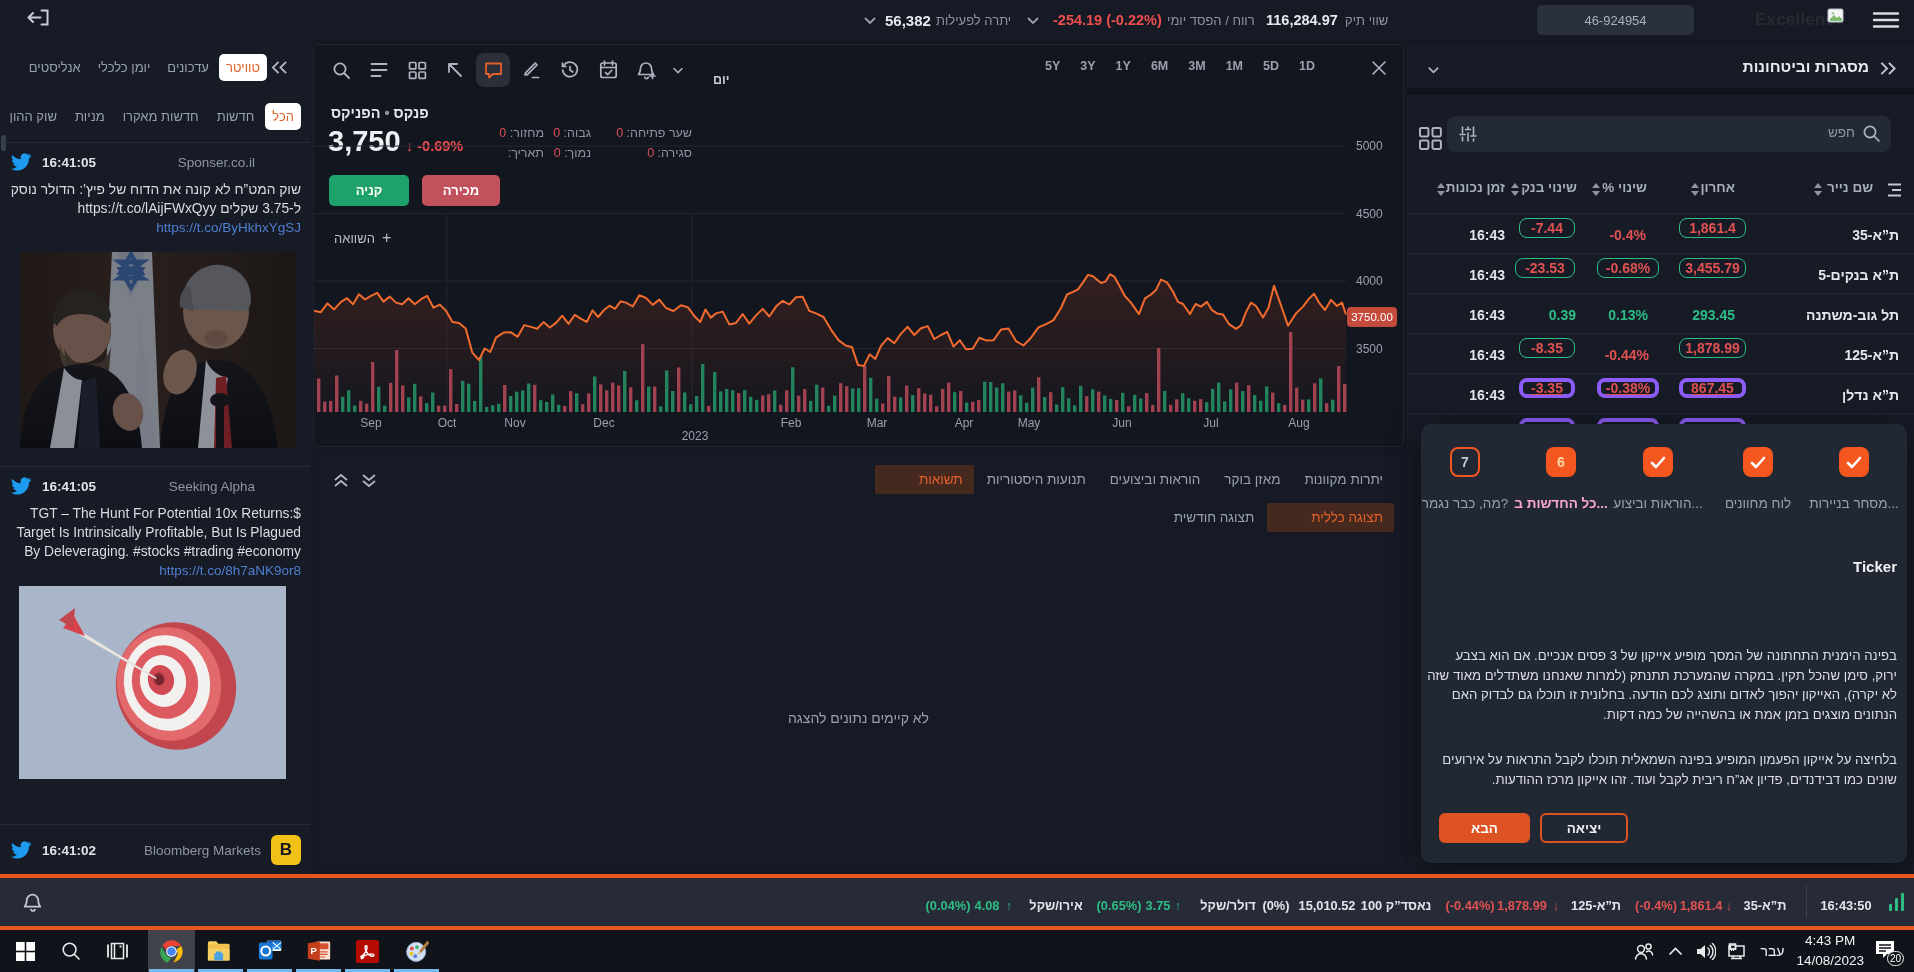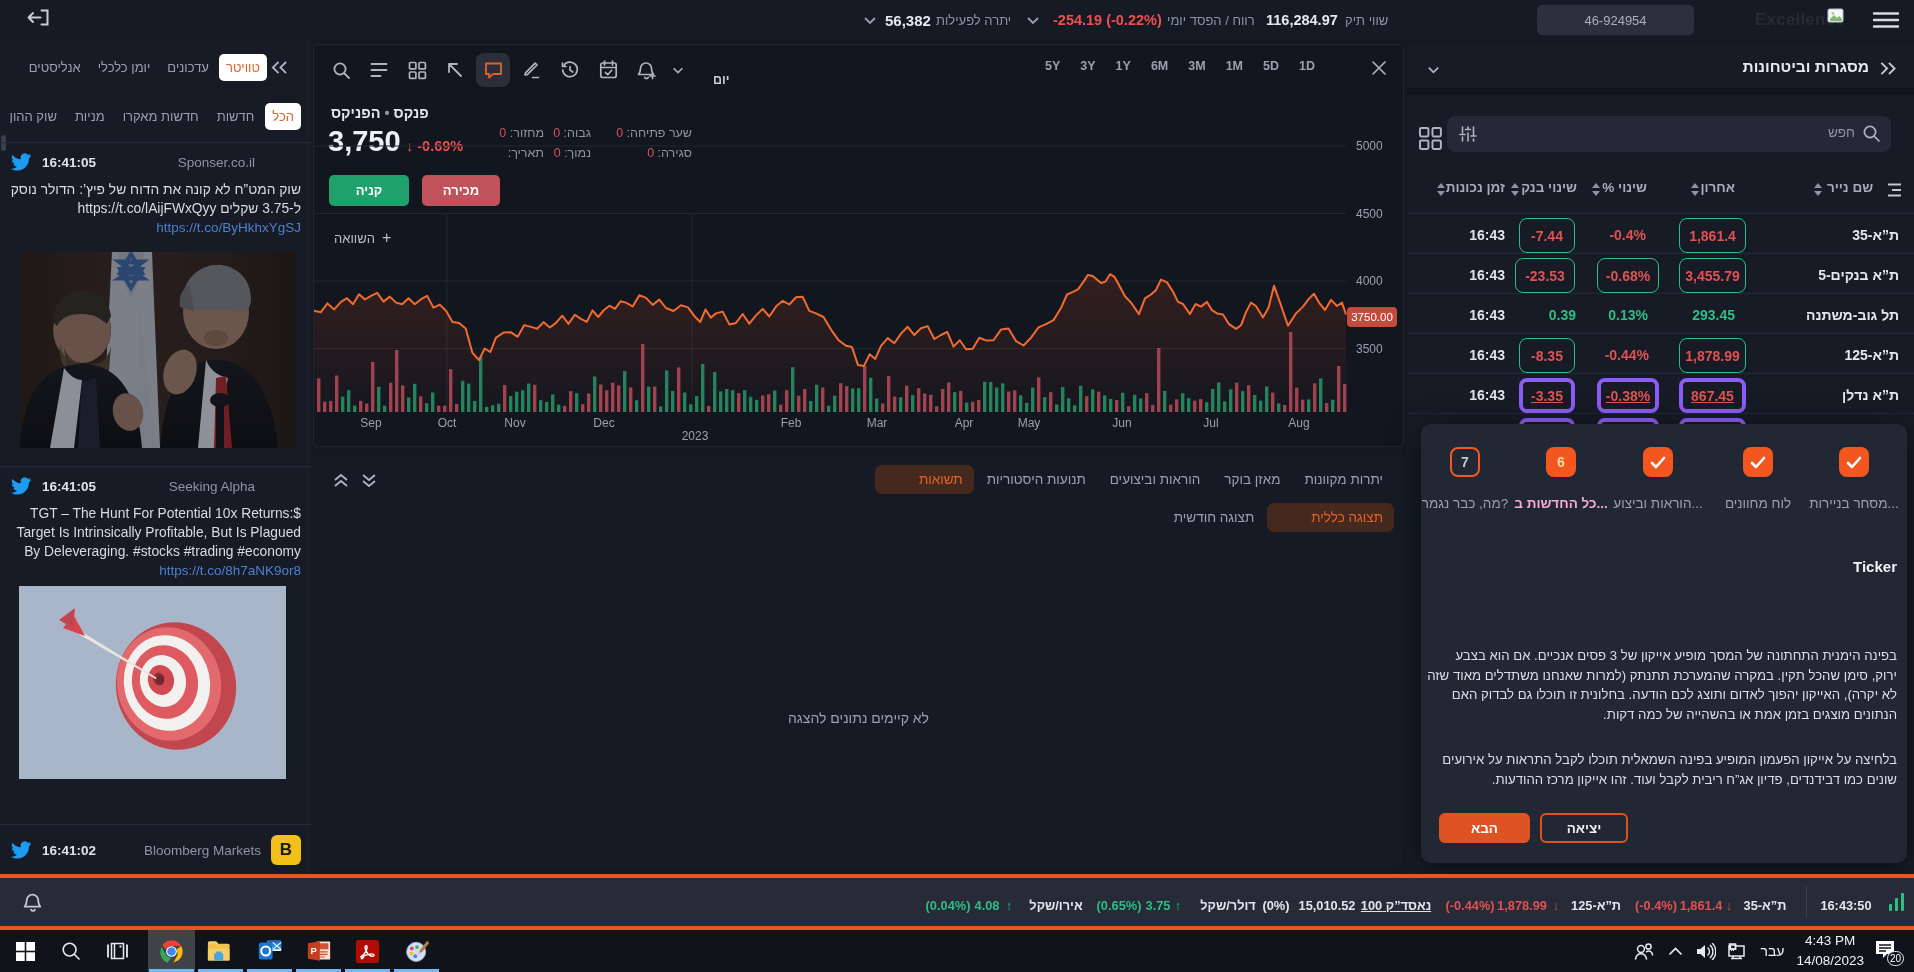--- a/index.html
+++ b/index.html
@@ -29,28 +29,28 @@
 .cicon{display:inline-flex;align-items:center;justify-content:center;width:34px;height:34px;color:#aeb4c0;}
 #ctoolbar{position:absolute;left:10px;top:8px;display:flex;align-items:flex-end;}
 #tflist{position:absolute;top:14px;right:88px;display:flex;gap:20px;color:#9aa0ae;font-size:12.5px;font-weight:bold;}
 #buysell{position:absolute;left:15px;top:130px;display:flex;gap:13px;}
 .btn-buy{width:80px;height:31px;background:#1fa16b;border-radius:5px;color:#fff;font-size:13px;font-weight:bold;display:flex;align-items:center;justify-content:center;}
 .btn-sell{width:78px;height:31px;background:#c1515b;border-radius:5px;color:#fff;font-size:13px;font-weight:bold;display:flex;align-items:center;justify-content:center;}
 
 #botp{position:absolute;left:313px;top:455px;width:1091px;height:415px;background:#151a25;}
 .btabs{position:absolute;top:10px;right:10px;display:flex;flex-direction:row;align-items:center;gap:2px;direction:rtl;}
 .btab{color:#99a0af;font-size:13.5px;padding:7px 11px;white-space:nowrap;}
-.btab.sel{background:#45291e;color:#e4602a;border-radius:7px;padding-left:44px;}
+.btab.sel{background:#45291e;color:#e4602a;border-radius:2px;padding-left:44px;}
 
 #rightp{position:absolute;left:1407px;top:44px;width:507px;height:830px;background:#161b26;}
 .rtitle{position:absolute;right:35px;top:22px;color:#e8eaf0;font-size:15.5px;font-weight:bold;}
 #searchbox{position:absolute;left:40px;top:72px;width:444px;height:36px;background:#232936;border-radius:8px;}
 .th{color:#a7adbb;font-size:13.5px;font-weight:bold;}
 .rrow{position:absolute;left:0;width:507px;height:40px;border-top:1px solid #222836;}
-.pillbox{position:absolute;height:35px;border-radius:8px;display:flex;align-items:center;justify-content:center;font-size:14px;font-weight:bold;}
+.pillbox{position:absolute;height:20px;border-radius:8px;display:flex;align-items:center;justify-content:center;font-size:14px;font-weight:bold;}
 .bx-g{border:1px solid #2ebd85;color:#e05252;}
 .bx-r{border:4px solid #8b5cf6;color:#e05252;text-decoration:underline;}
 .tx-g{color:#2ebd85;font-size:14px;font-weight:bold;}
 .tx-r{color:#e05252;font-size:14px;font-weight:bold;}
 .tx-w{color:#dfe3ea;font-size:14px;font-weight:bold;}
 .rname{color:#e3e6ec;font-size:14px;font-weight:bold;direction:rtl;unicode-bidi:isolate;}
 .srt{width:9px;height:14px;}
 .srt::before{content:"";position:absolute;left:0;top:1px;border-left:4.5px solid transparent;border-right:4.5px solid transparent;border-bottom:5.5px solid #8e94a3;}
 .srt::after{content:"";position:absolute;left:0;top:9px;border-left:4.5px solid transparent;border-right:4.5px solid transparent;border-top:5.5px solid #8e94a3;}
 
@@ -706,21 +706,21 @@
   <span class="tk tk-w abs" style="left:1846px;">16:43:50</span>
   <div style="position:absolute;left:1806px;top:8px;width:1px;height:32px;background:#3a414e;"></div>
   <span class="tk tk-w hb abs" style="left:1765px;">ת”א-35</span>
   <span class="tk tk-r abs" style="left:1729px;">↓</span>
   <span class="tk tk-r abs" style="left:1701px;">1,861.4</span>
   <span class="tk tk-r abs" style="left:1656px;">(-0.4%)</span>
   <span class="tk tk-w hb abs" style="left:1596px;">ת”א-125</span>
   <span class="tk tk-r abs" style="left:1556px;">↓</span>
   <span class="tk tk-r abs" style="left:1522px;">1,878.99</span>
   <span class="tk tk-r abs" style="left:1470px;">(-0.44%)</span>
-  <span class="tk tk-w hb abs" style="left:1396px;text-decoration:underline;">נאסד”ק 100</span>
+  <span class="tk tk-w hb abs" style="left:1396px;">נאסד”ק 100</span>
   <span class="tk tk-w abs" style="left:1327px;">15,010.52</span>
   <span class="tk tk-w abs" style="left:1276px;">(0%)</span>
   <span class="tk tk-w hb abs" style="left:1228px;">דולר/שקל</span>
   <span class="tk tk-g abs" style="left:1178px;">↑</span>
   <span class="tk tk-g abs" style="left:1158px;">3.75</span>
   <span class="tk tk-g abs" style="left:1119px;">(0.65%)</span>
   <span class="tk tk-w hb abs" style="left:1056px;">אירו/שקל</span>
   <span class="tk tk-g abs" style="left:1009px;">↑</span>
   <span class="tk tk-g abs" style="left:987px;">4.08</span>
   <span class="tk tk-g abs" style="left:948px;">(0.04%)</span>

